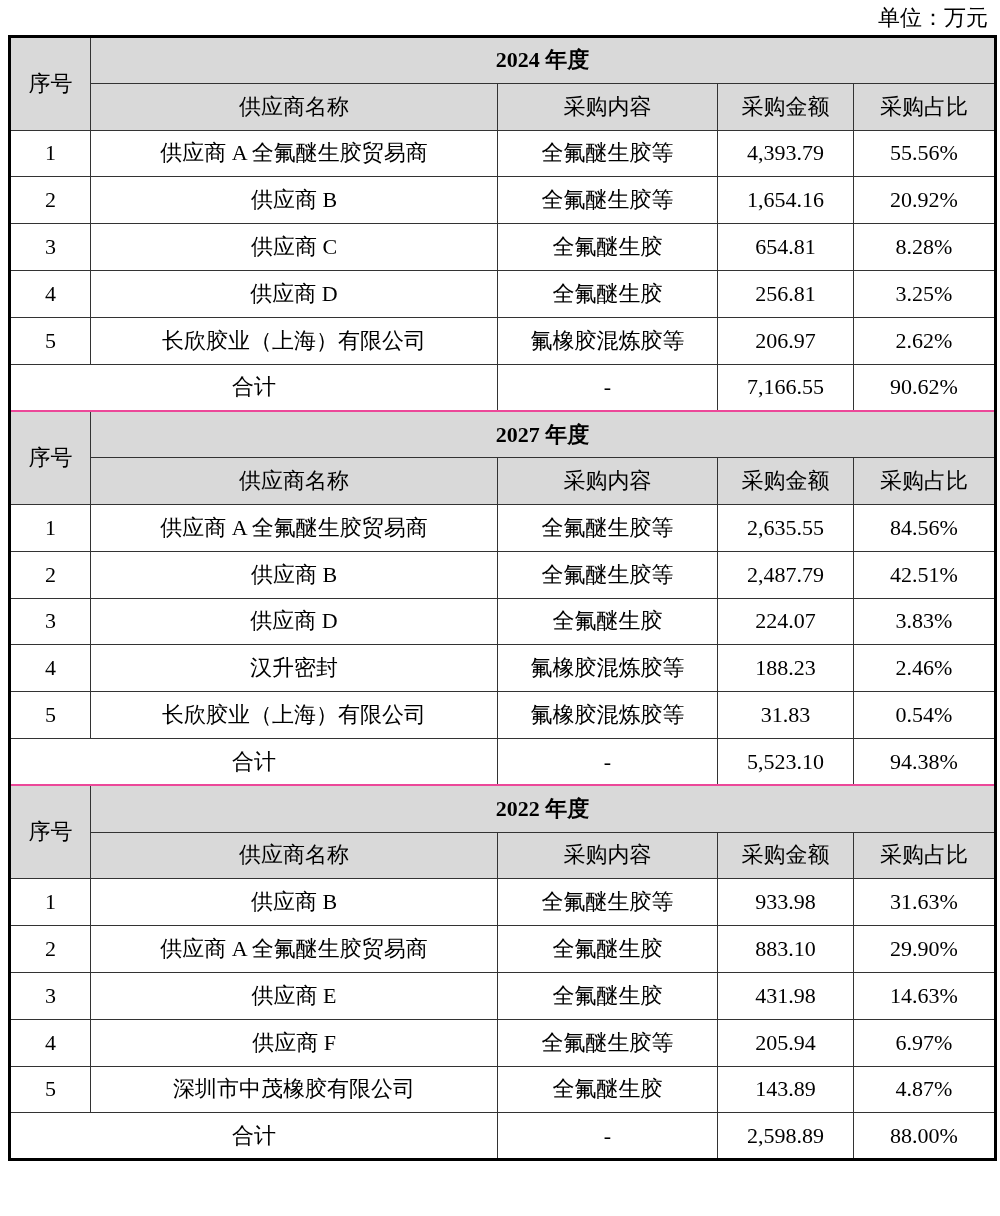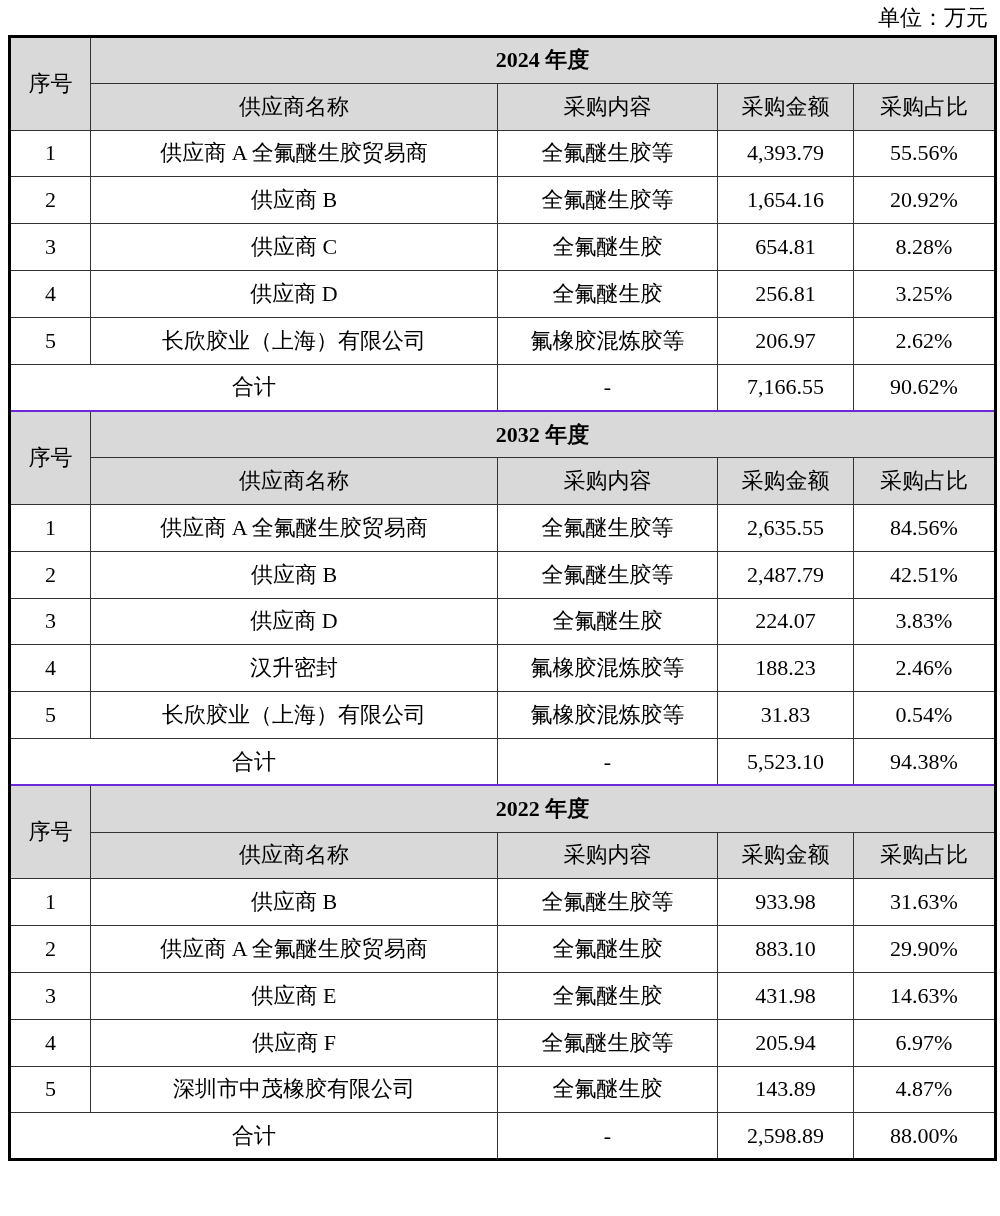--- a/index.html
+++ b/index.html
@@ -27,21 +27,21 @@
     line-height: 24px;
     text-align: center;
     vertical-align: middle;
     box-sizing: border-box;
     white-space: nowrap;
   }
   td.hdr { background: #d9d9d9; }
   td.year { font-weight: bold; }
   td.num { text-align: right; padding-right: 6px; }
   td.bold { font-weight: normal; }
-  tr.sec-start td { border-top: 2px solid #6d28d9; }
+  tr.sec-start td { border-top: 2px solid #ec4899; }
   .note {
     position: absolute; left: 10px; top: 1246px;
     font-size: 22px; line-height: 28px;
   }
 </style>
 </head>
 <body>
 
 <div class="unit">单位：万元</div>
 
@@ -100,21 +100,21 @@
         <td class="num">2.62%</td>
       </tr>
       <tr>
         <td colspan="2">合计</td>
         <td>-</td>
         <td class="num bold">7,166.55</td>
         <td class="num bold">90.62%</td>
       </tr>
       <tr class="sec-start">
         <td class="hdr" rowspan="2">序号</td>
-        <td class="hdr year" colspan="4">2032 年度</td>
+        <td class="hdr year" colspan="4">2027 年度</td>
       </tr>
       <tr>
         <td class="hdr">供应商名称</td>
         <td class="hdr">采购内容</td>
         <td class="hdr">采购金额</td>
         <td class="hdr">采购占比</td>
       </tr>
       <tr>
         <td>1</td>
         <td>供应商 A 全氟醚生胶贸易商</td>

